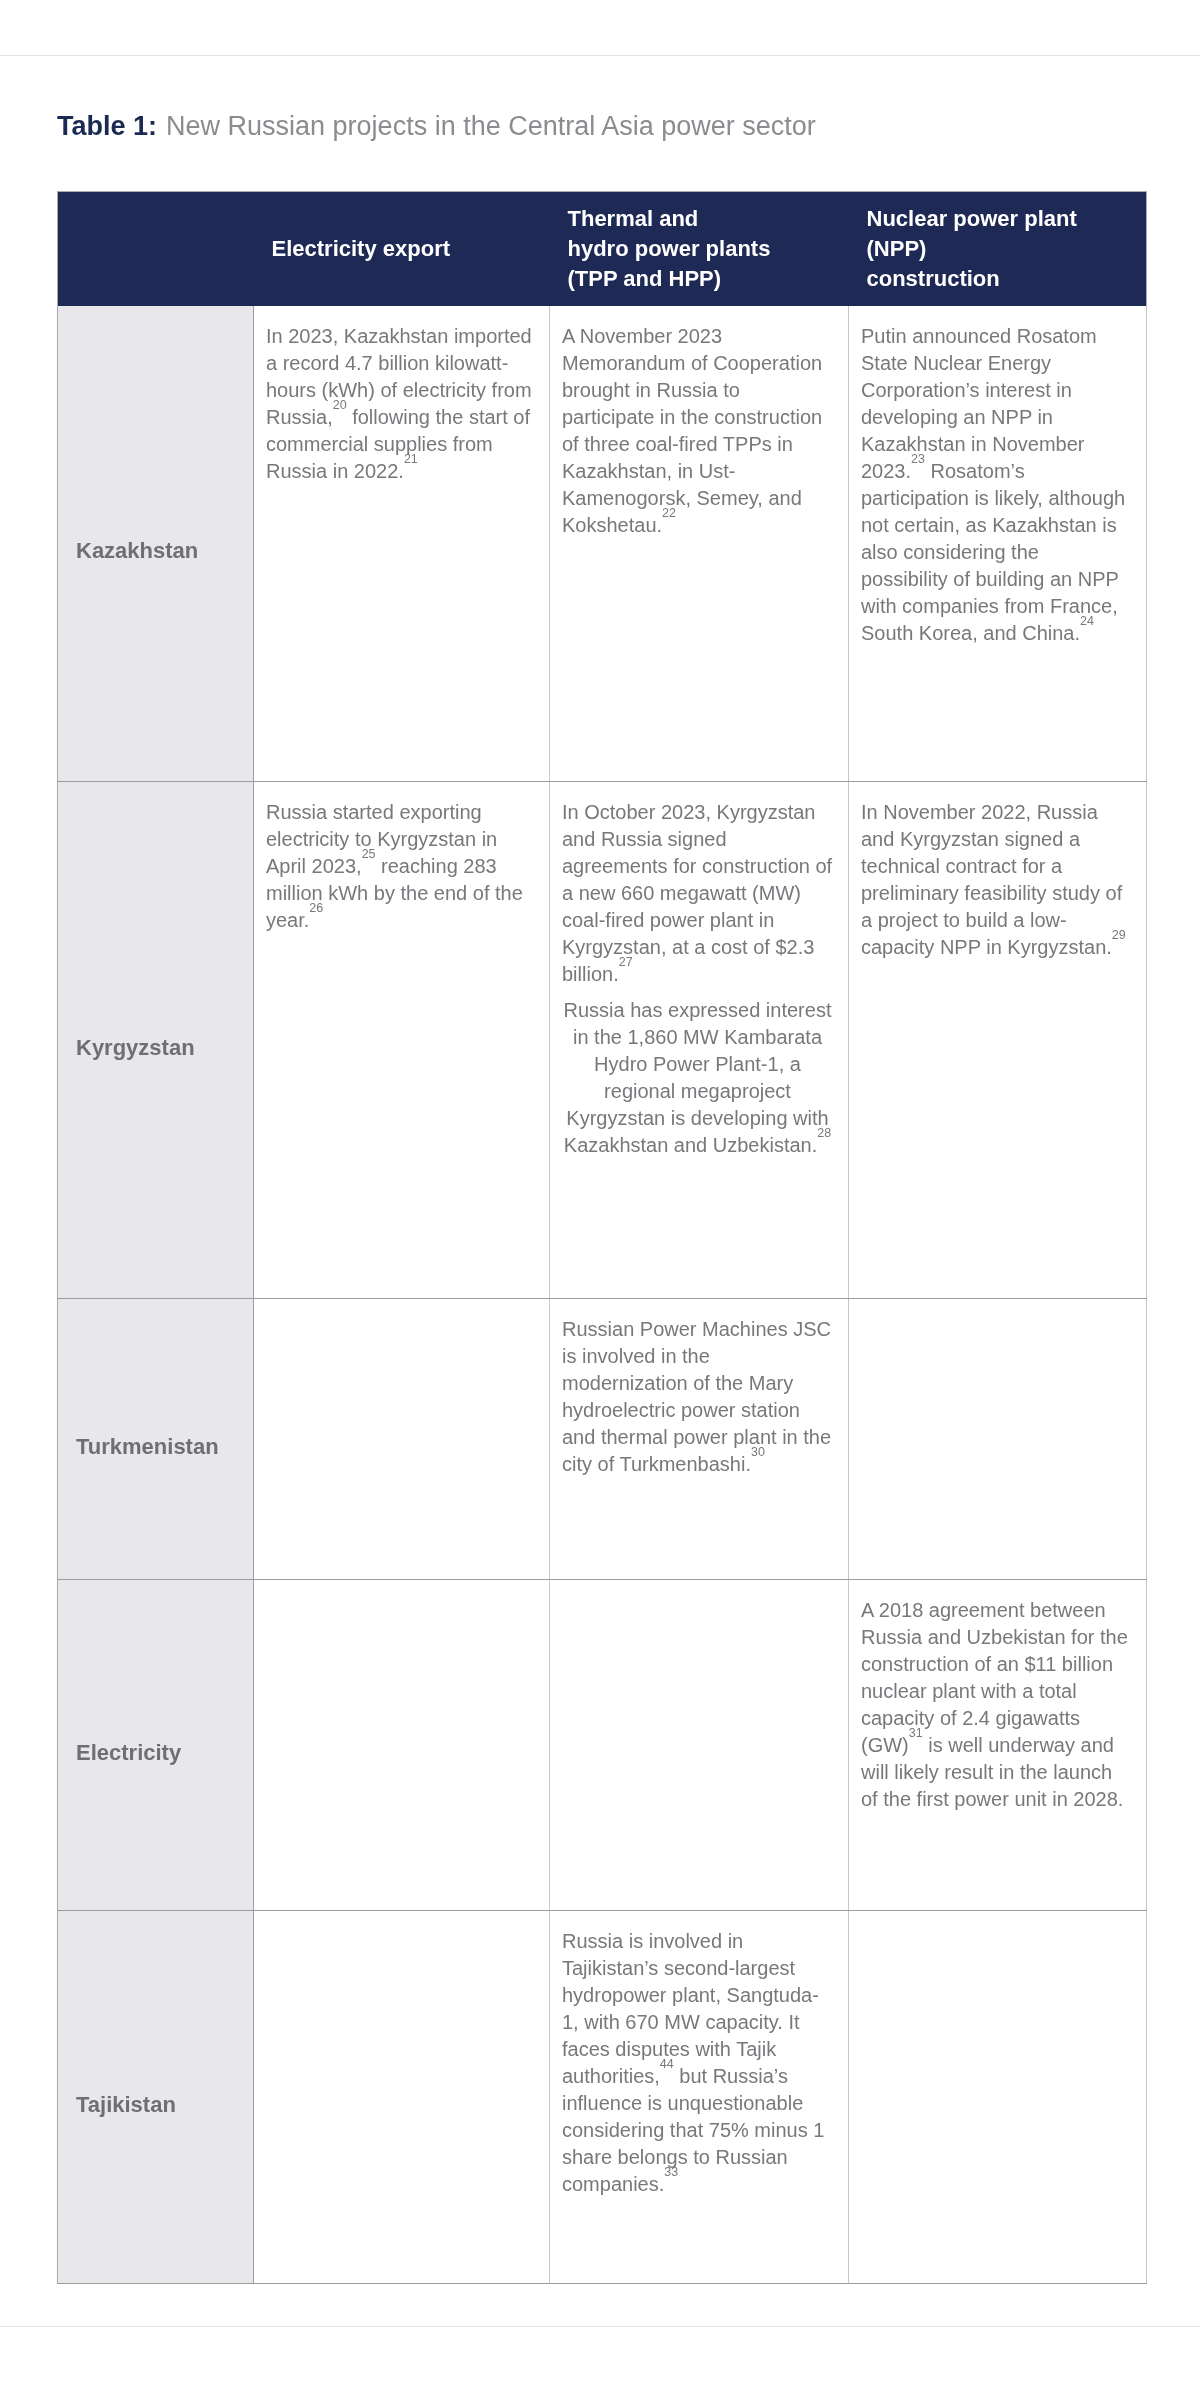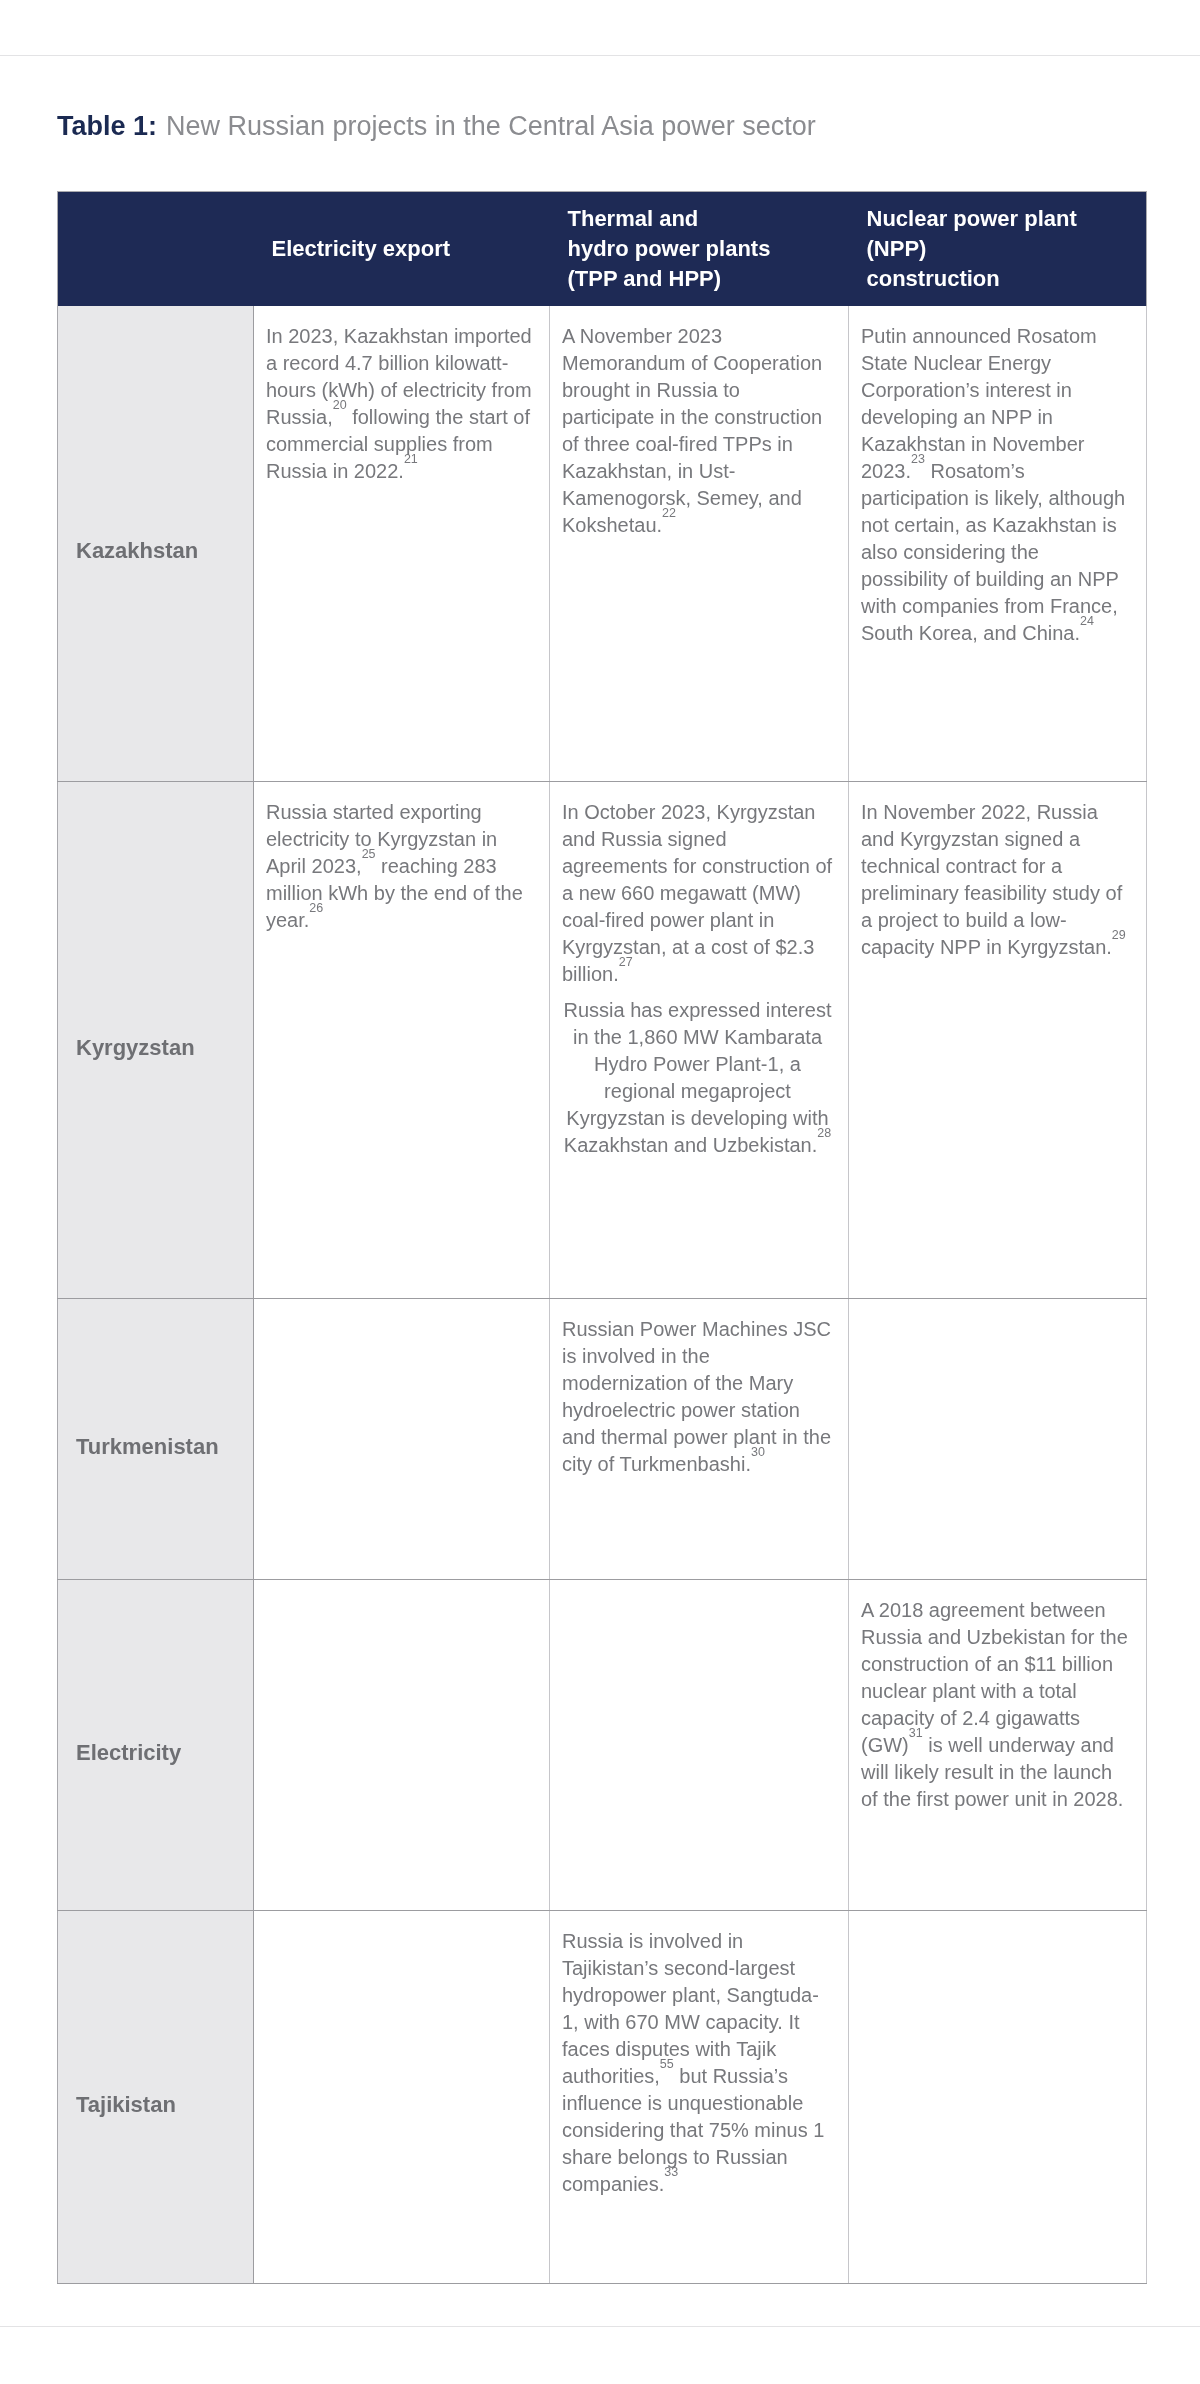--- a/index.html
+++ b/index.html
@@ -146,21 +146,21 @@
         <td></td>
         <td></td>
         <td>
             <p>A 2018 agreement between Russia and Uzbekistan for the construction of an $11 billion nuclear plant with a total capacity of 2.4 gigawatts (GW)<sup>31</sup> is well underway and will likely result in the launch of the first power unit in 2028.</p>
           </td>
       </tr>
       <tr class="h-tajikistan">
         <th class="country">Tajikistan</th>
         <td></td>
         <td>
-            <p>Russia is involved in Tajikistan’s second-largest hydropower plant, Sangtuda-1, with 670 MW capacity. It faces disputes with Tajik authorities,<sup>55</sup> but Russia’s influence is unquestionable considering that 75% minus 1 share belongs to Russian companies.<sup>33</sup></p>
+            <p>Russia is involved in Tajikistan’s second-largest hydropower plant, Sangtuda-1, with 670 MW capacity. It faces disputes with Tajik authorities,<sup>44</sup> but Russia’s influence is unquestionable considering that 75% minus 1 share belongs to Russian companies.<sup>33</sup></p>
           </td>
         <td></td>
       </tr>
     </tbody>
   </table>
 </div>
 
 <div class="bottom-rule"></div>
 
 </body></html>

